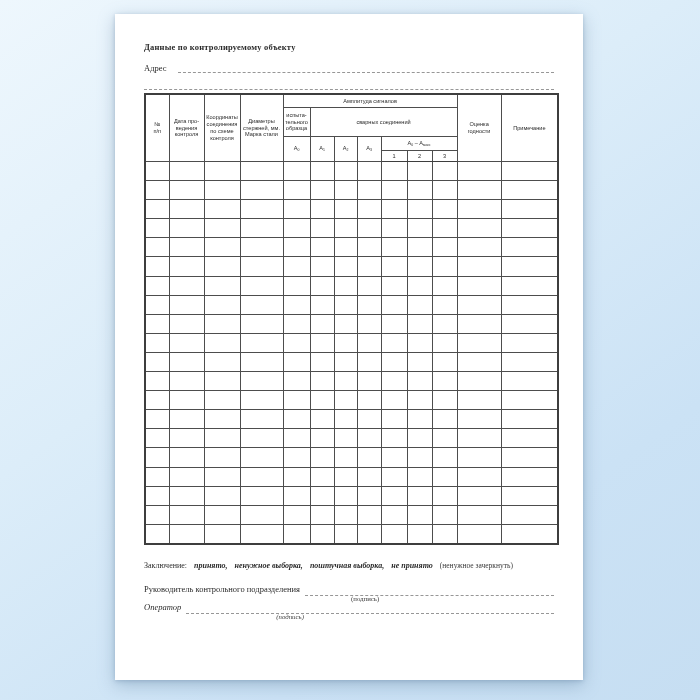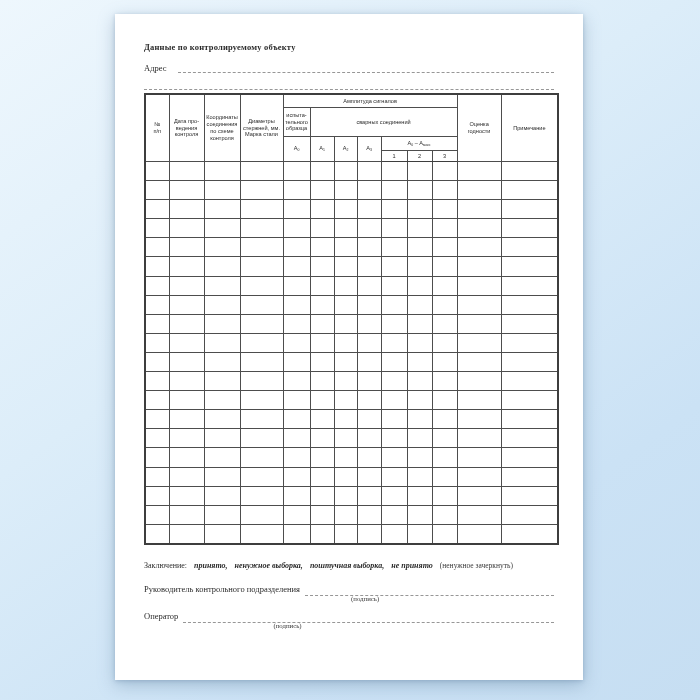--- a/index.html
+++ b/index.html
@@ -39,21 +39,21 @@
   .pre{white-space:pre-line;}
   .sub{font-size:.62em;vertical-align:-0.3em;letter-spacing:0;}
   .aa{font-size:6.4px;}
 
   .conclusion{margin-top:16px;font-size:8px;}
   .conclusion .opt{font-weight:bold;font-style:italic;margin-right:5px;}
   .conclusion .lbl{margin-right:5px;margin-top:44px;}
   .conclusion .note{font-size:7.5px;color:#3a3a3a;}
 
   .sig-row{display:flex;align-items:flex-start;font-size:8.5px;margin-top:14px;height:12px;}
-  .sig-row.second{margin-top:15px;}
+  .sig-row.second{margin-top:6px;font-style:italic;}
   .sig-label{white-space:nowrap;padding-right:5px;}
   .sig-line{flex:1;position:relative;border-bottom:1px dashed #979797;height:11px;}
   .sig-caption{position:absolute;top:11px;font-size:6.8px;color:#3a3a3a;white-space:nowrap;}
   .cap-a{left:46px;}
   .cap-b{left:90px;}
 </style>
 </head>
 <body>
 
 <div class="stage">

